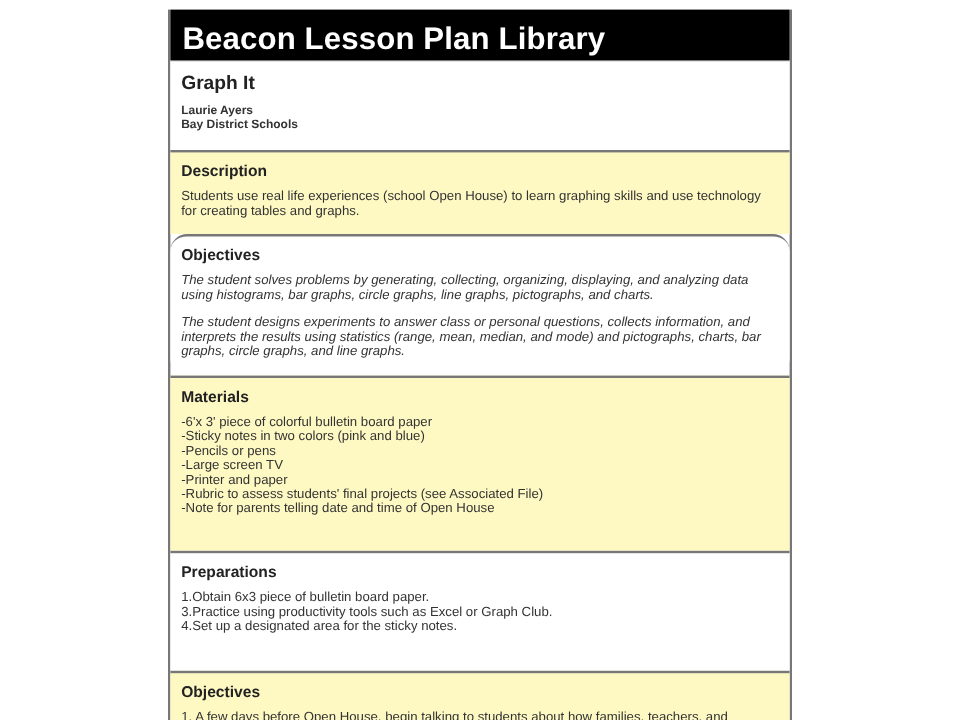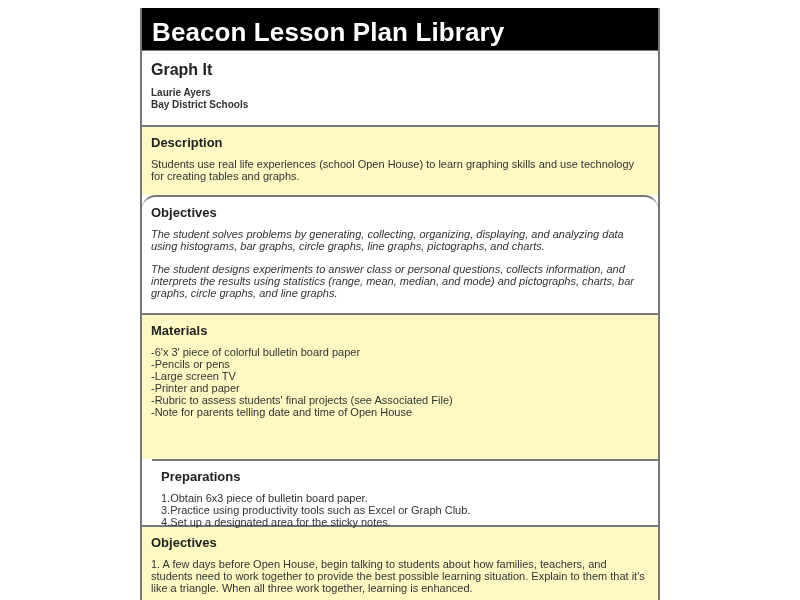--- a/index.html
+++ b/index.html
@@ -65,21 +65,21 @@
       font-size: 11px;
       line-height: 12px;
       color: #333;
     }
     .para { margin: 0 0 11px 0; font-style: italic; }
     .para:last-child { margin-bottom: 16px; }
     .line { display: block; }
     #desc { height: 70px; }
     #objectives { height: 118px; border-radius: 14px; }
     #materials { height: 146px; }
-    #preparations { height: 66px; margin-left: 10px; }
+    #preparations { height: 100px; }
     #procedures { height: 80px; }
   </style>
 </head>
 <body>
 
 <div class="page">
   <div class="header">
     <span>Beacon Lesson Plan Library</span>
   </div>
 
@@ -99,20 +99,21 @@
     <div class="sec-text">
       <p class="para">The student solves problems by generating, collecting, organizing, displaying, and analyzing data using histograms, bar graphs, circle graphs, line graphs, pictographs, and charts.</p>
       <p class="para">The student designs experiments to answer class or personal questions, collects information, and interprets the results using statistics (range, mean, median, and mode) and pictographs, charts, bar graphs, circle graphs, and line graphs.</p>
     </div>
   </div>
 
   <div class="section gray" id="materials">
     <div class="sec-heading">Materials</div>
     <div class="sec-text">
       <span class="line">-6'x 3' piece of colorful bulletin board paper</span>
+      <span class="line">-Sticky notes in two colors (pink and blue)</span>
       <span class="line">-Pencils or pens</span>
       <span class="line">-Large screen TV</span>
       <span class="line">-Printer and paper</span>
       <span class="line">-Rubric to assess students' final projects (see Associated File)</span>
       <span class="line">-Note for parents telling date and time of Open House</span>
     </div>
   </div>
 
   <div class="section white" id="preparations">
     <div class="sec-heading">Preparations</div>

